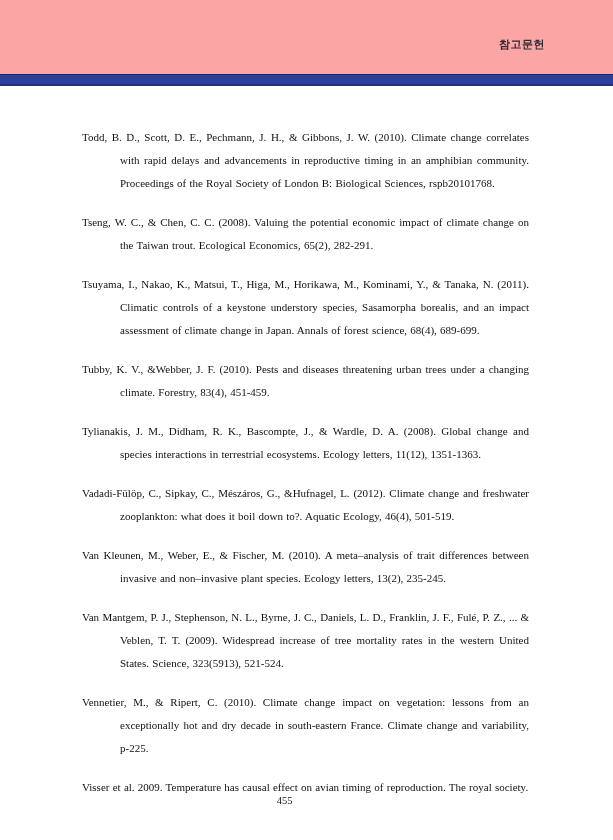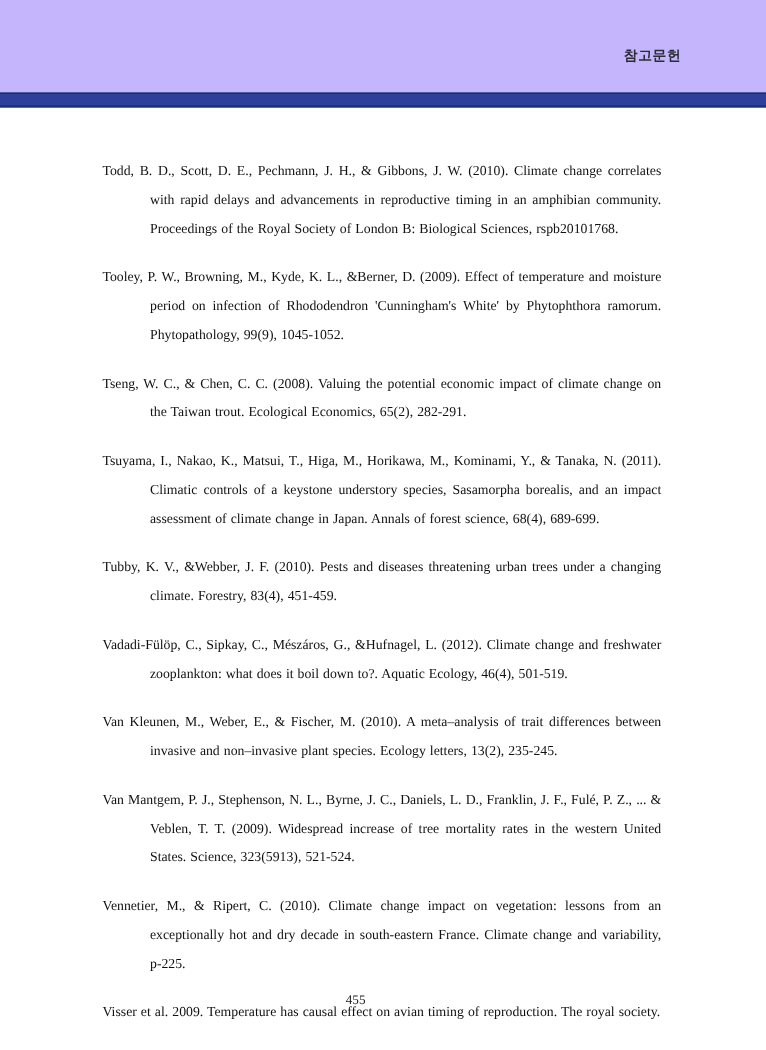--- a/index.html
+++ b/index.html
@@ -13,21 +13,21 @@
     background: #ffffff;
     font-family: "Liberation Serif", serif;
     overflow: hidden;
   }
   .header-band {
     position: absolute;
     top: 0;
     left: 0;
     width: 613px;
     height: 74px;
-    background: #c4b5fd;
+    background: #fca5a5;
   }
   .header-title {
     position: absolute;
     top: 37px;
     right: 68px;
     font-family: "DejaVu Sans", "Liberation Sans", sans-serif;
     font-size: 11px;
     font-weight: bold;
     color: #2b2b33;
     letter-spacing: 0.5px;
@@ -75,24 +75,24 @@
 <div>
 
   <div class="header-band">
     <div class="header-title">참고문헌</div>
   </div>
 
   <div class="divider-bar"></div>
 
   <div class="references">
     <p>Todd, B. D., Scott, D. E., Pechmann, J. H., &amp; Gibbons, J. W. (2010). Climate change correlates with rapid delays and advancements in reproductive timing in an amphibian community. Proceedings of the Royal Society of London B: Biological Sciences, rspb20101768.</p>
-    <p>Tooley, P. W., Browning, M., Kyde, K. L., &amp;Berner, D. (2009). Effect of temperature and moisture period on infection of Rhododendron 'Cunningham's White' by Phytophthora ramorum. Phytopathology, 99(9), 1045-1052.</p>
     <p>Tseng, W. C., &amp; Chen, C. C. (2008). Valuing the potential economic impact of climate change on the Taiwan trout. Ecological Economics, 65(2), 282-291.</p>
     <p>Tsuyama, I., Nakao, K., Matsui, T., Higa, M., Horikawa, M., Kominami, Y., &amp; Tanaka, N. (2011). Climatic controls of a keystone understory species, Sasamorpha borealis, and an impact assessment of climate change in Japan. Annals of forest science, 68(4), 689-699.</p>
     <p>Tubby, K. V., &amp;Webber, J. F. (2010). Pests and diseases threatening urban trees under a changing climate. Forestry, 83(4), 451-459.</p>
+    <p>Tylianakis, J. M., Didham, R. K., Bascompte, J., &amp; Wardle, D. A. (2008). Global change and species interactions in terrestrial ecosystems. Ecology letters, 11(12), 1351-1363.</p>
     <p>Vadadi-Fülöp, C., Sipkay, C., Mészáros, G., &amp;Hufnagel, L. (2012). Climate change and freshwater zooplankton: what does it boil down to?. Aquatic Ecology, 46(4), 501-519.</p>
     <p>Van Kleunen, M., Weber, E., &amp; Fischer, M. (2010). A meta–analysis of trait differences between invasive and non–invasive plant species. Ecology letters, 13(2), 235-245.</p>
     <p>Van Mantgem, P. J., Stephenson, N. L., Byrne, J. C., Daniels, L. D., Franklin, J. F., Fulé, P. Z., ... &amp; Veblen, T. T. (2009). Widespread increase of tree mortality rates in the western United States. Science, 323(5913), 521-524.</p>
     <p>Vennetier, M., &amp; Ripert, C. (2010). Climate change impact on vegetation: lessons from an exceptionally hot and dry decade in south-eastern France. Climate change and variability, p-225.</p>
     <p>Visser et al. 2009. Temperature has causal effect on avian timing of reproduction. The royal society.</p>
   </div>
 
   <div class="page-number">455</div>
 
 </div>

